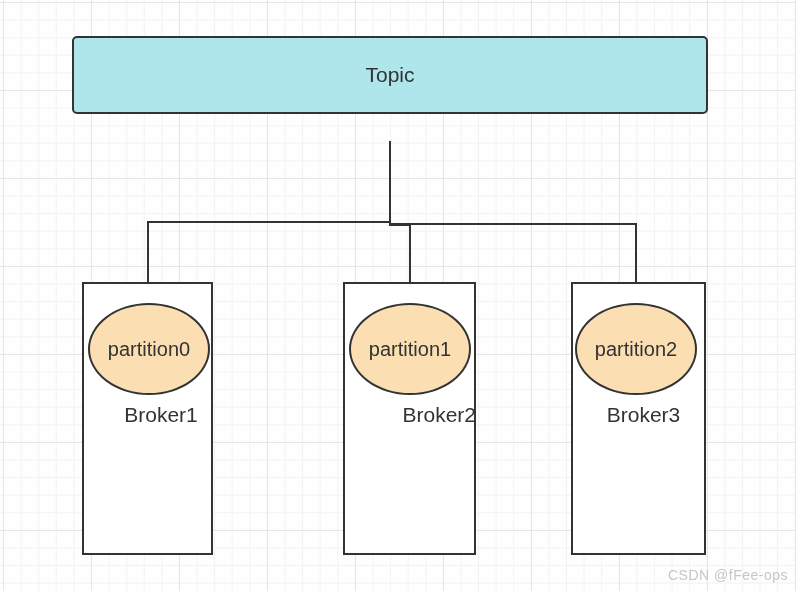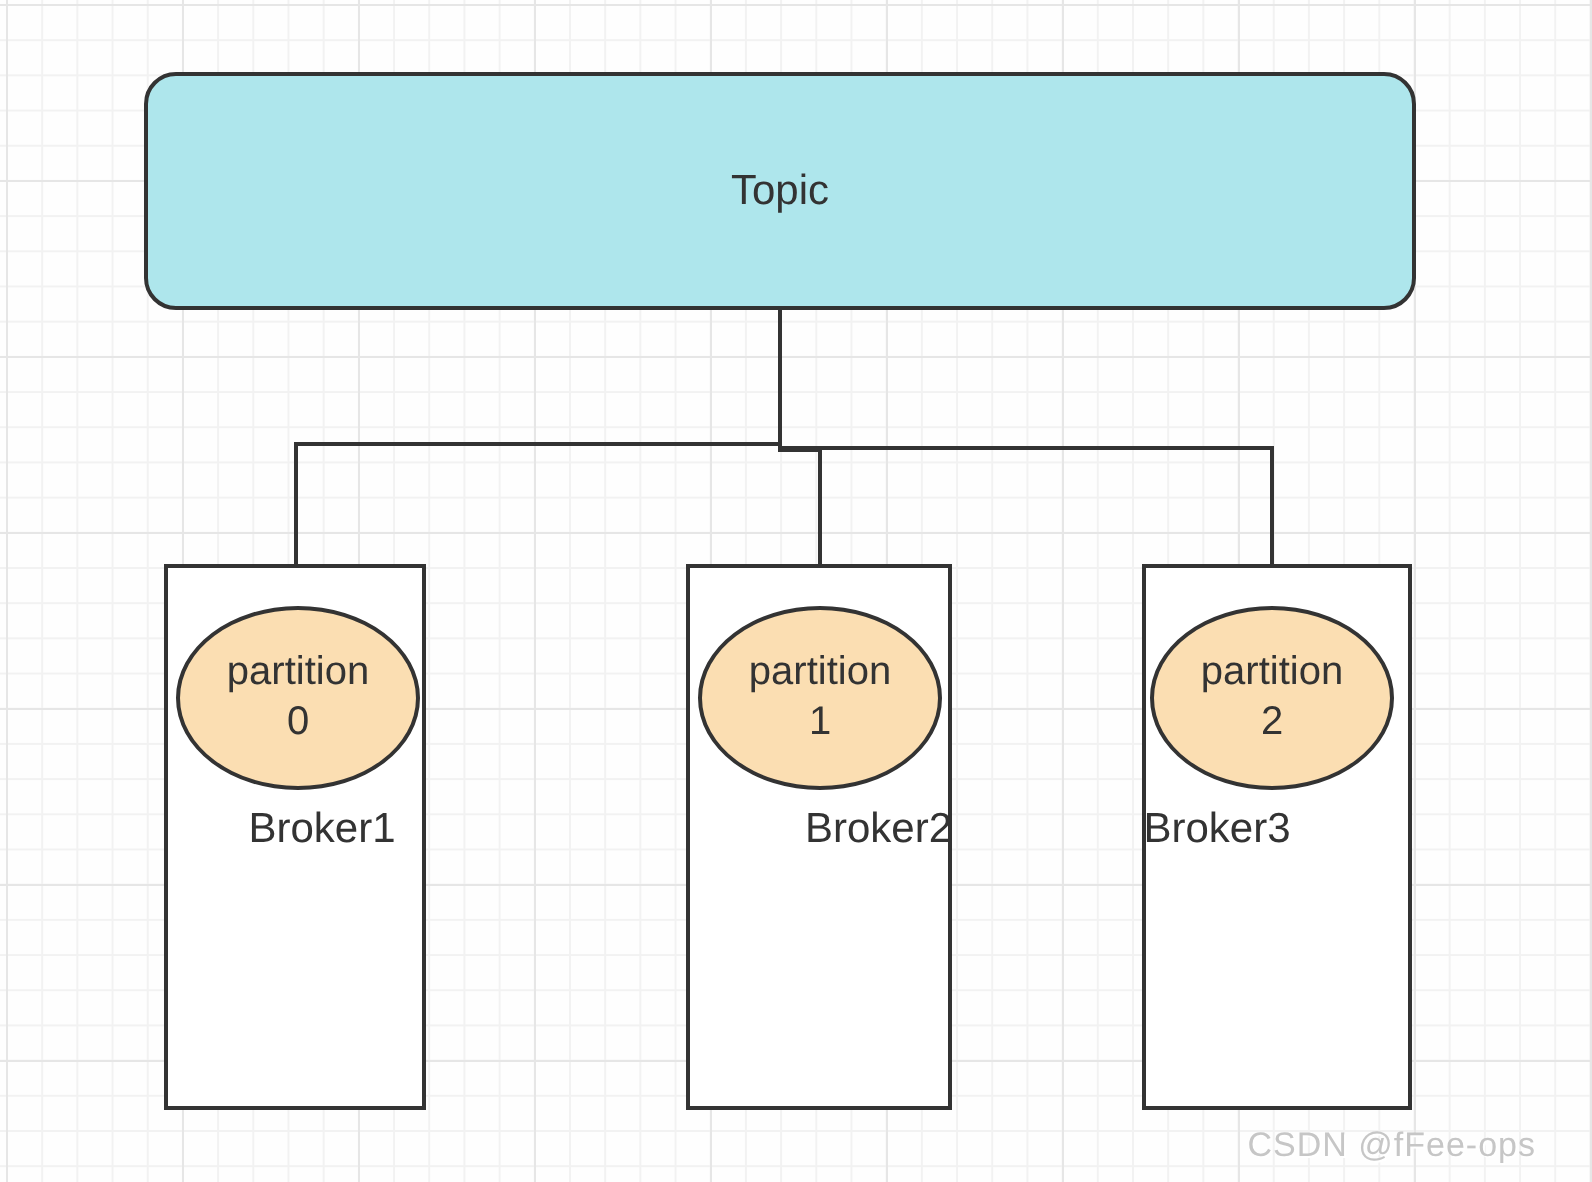--- a/index.html
+++ b/index.html
@@ -37,24 +37,24 @@
   .edge {
     fill: none;
     stroke: var(--stroke);
     stroke-width: 2;
   }
   .arrowhead { fill: var(--stroke); }
 
   .topic-box {
     position: absolute;
     left: 72px; top: 36px;
-    width: 636px; height: 119px;
+    width: 636px; height: 78px;
     background: var(--topic-fill);
     border: 2px solid var(--stroke);
-    border-radius: 16px;
+    border-radius: 5px;
     display: flex;
     align-items: center;
     justify-content: center;
     font-size: 21px;
   }
   .broker {
     position: absolute;
     top: 282px;
     height: 273px;
     background: #ffffff;
@@ -65,46 +65,45 @@
   .broker.b3 { left: 571px; width: 135px; }
 
   .partition-ellipse {
     position: absolute;
     top: 303px;
     width: 122px; height: 92px;
     background: var(--partition-fill);
     border: 2px solid var(--stroke);
     border-radius: 50%;
     display: flex;
-    flex-direction: column;
     align-items: center;
     justify-content: center;
     font-size: 20px;
     line-height: 25px;
     text-align: center;
   }
   .partition-ellipse.e1 { left: 88px; }
   .partition-ellipse.e2 { left: 349px; }
   .partition-ellipse.e3 { left: 575px; }
 
   .broker-label {
     position: absolute;
     top: 403px;
     font-size: 21px;
     text-align: center;
   }
   .broker-label.l1 { left: 82px;  width: 158px; }
   .broker-label.l2 { left: 343px; width: 133px; text-align: right; }
-  .broker-label.l3 { left: 541px; width: 135px; }
+  .broker-label.l3 { left: 576px; width: 135px; }
 
   .watermark {
     position: absolute;
-    right: 28px;
+    right: 8px;
     bottom: 8px;
-    font-size: 17px;
+    font-size: 14px;
     color: var(--watermark);
     text-shadow: 1px 1px 0 #ffffff;
     letter-spacing: 0.5px;
   }
 </style>
 </head>
 <body>
 
 <div class="canvas">
 

